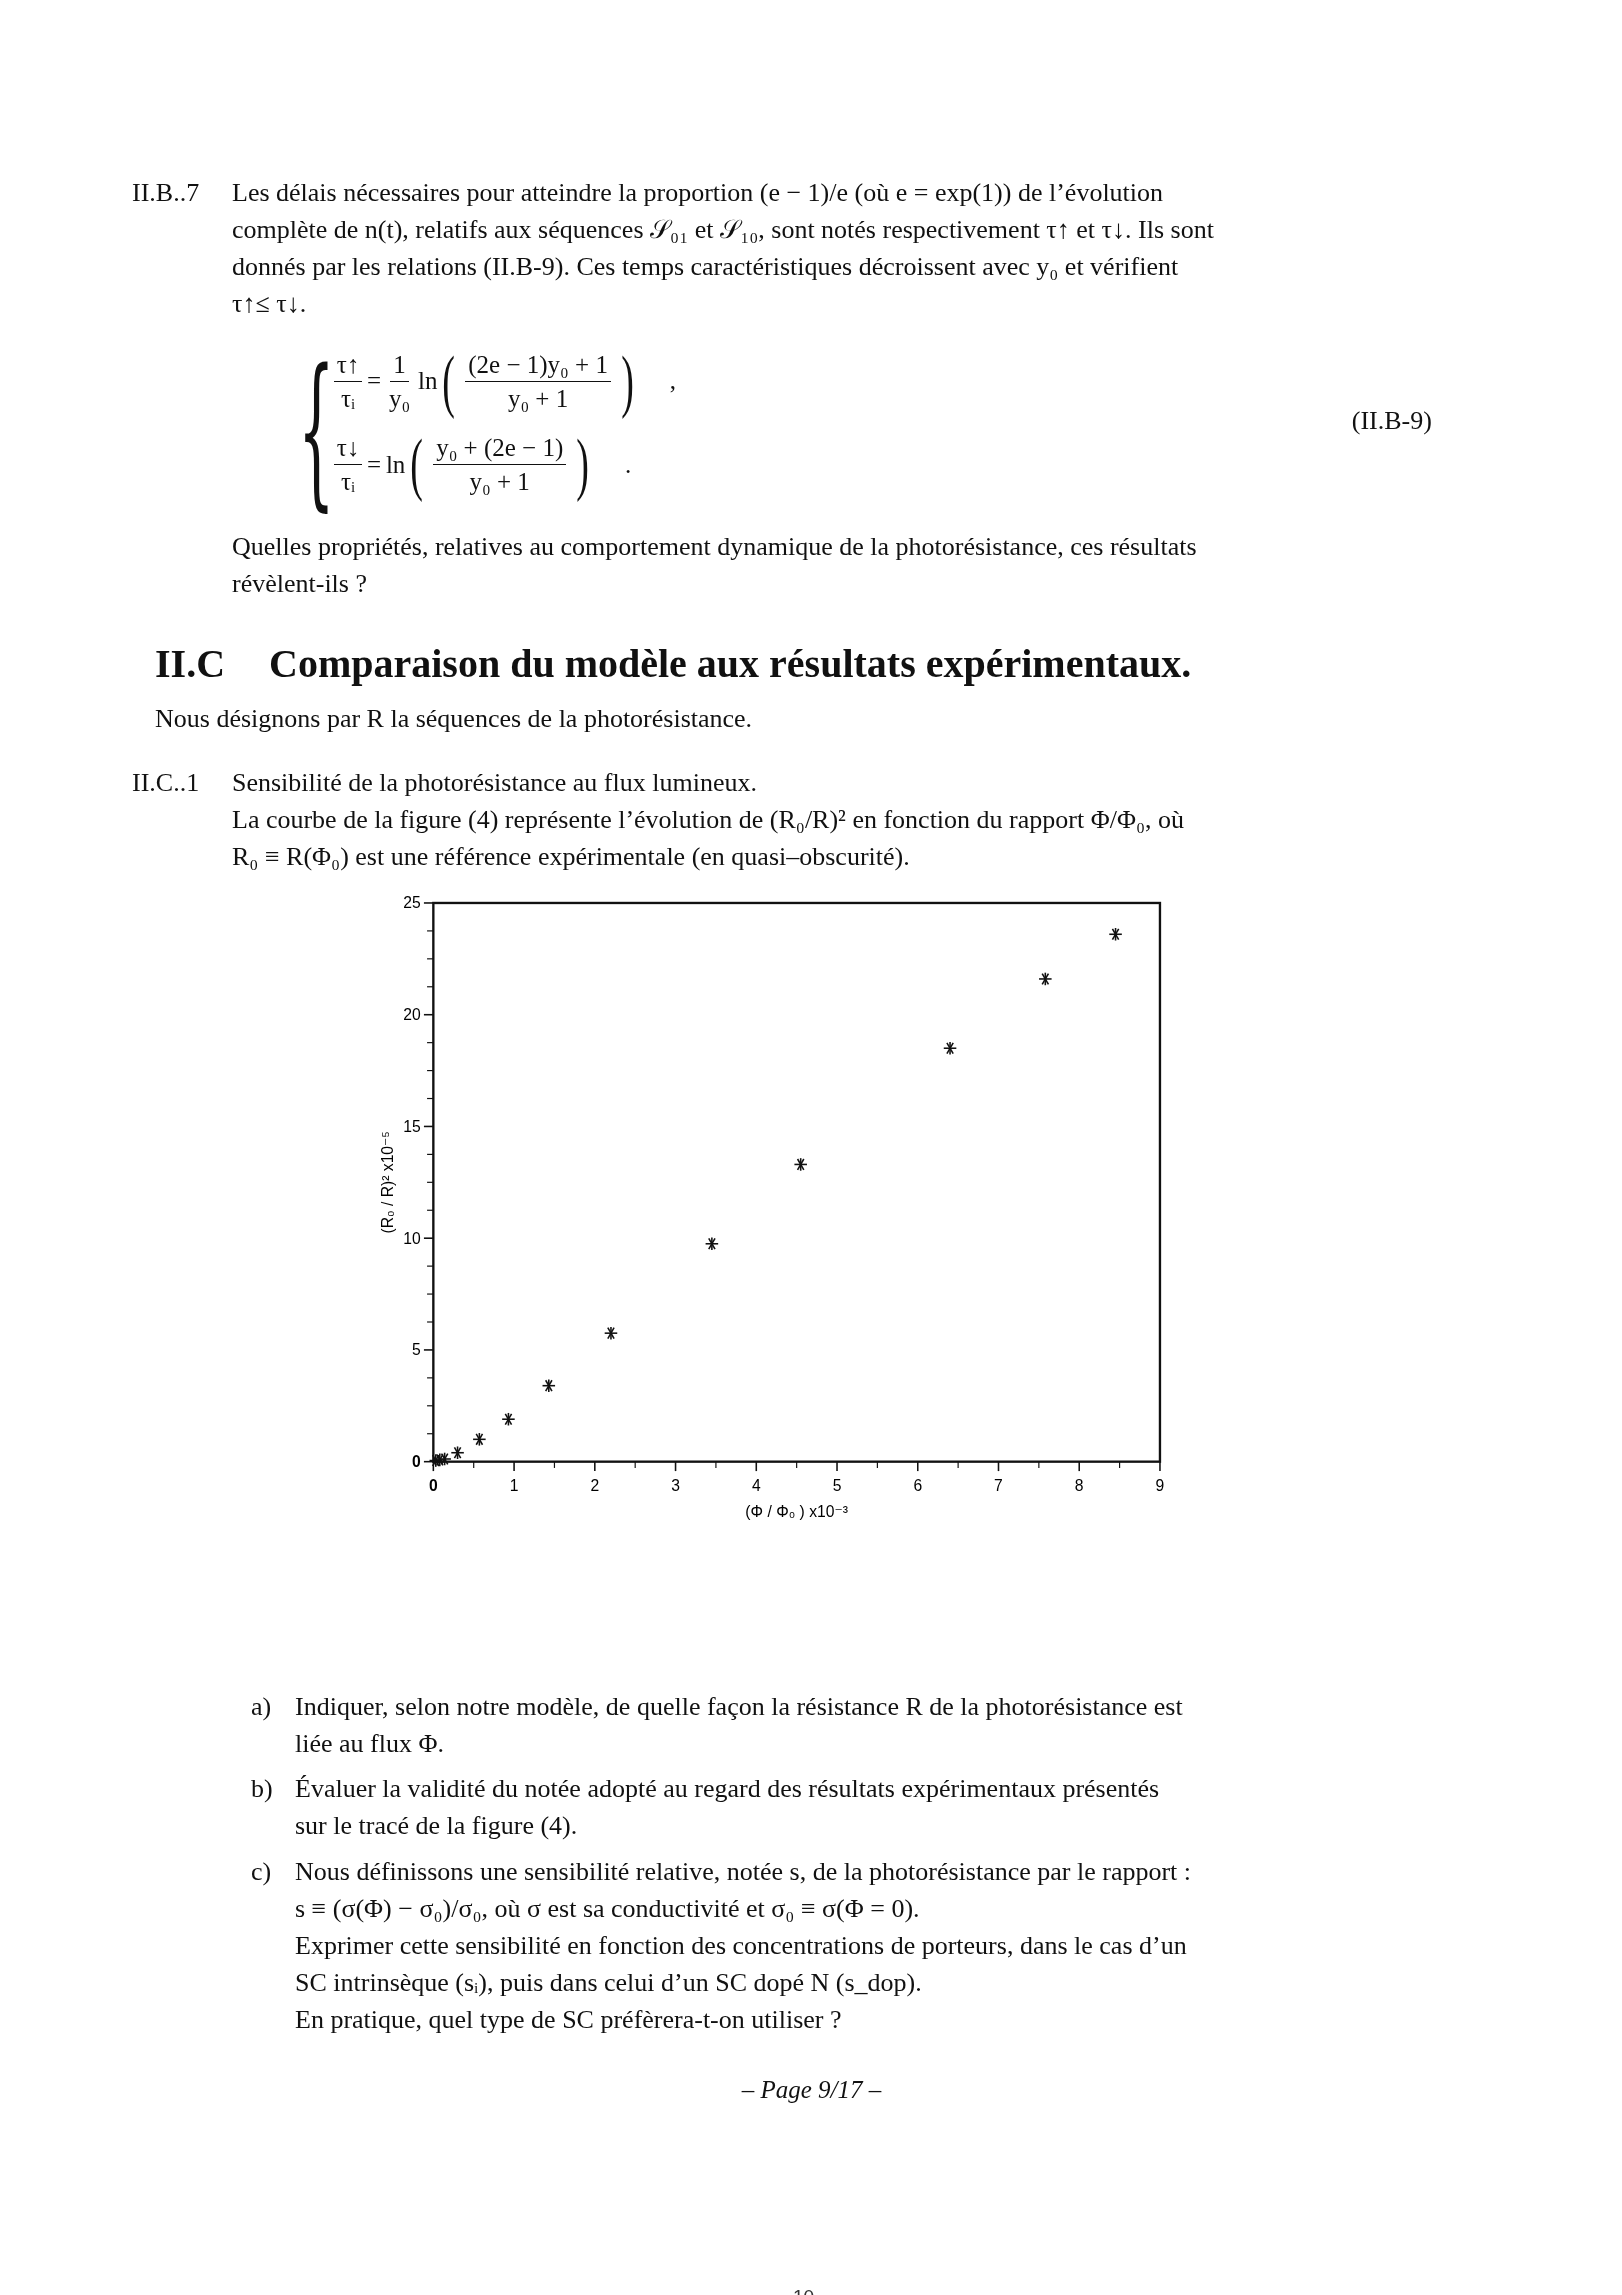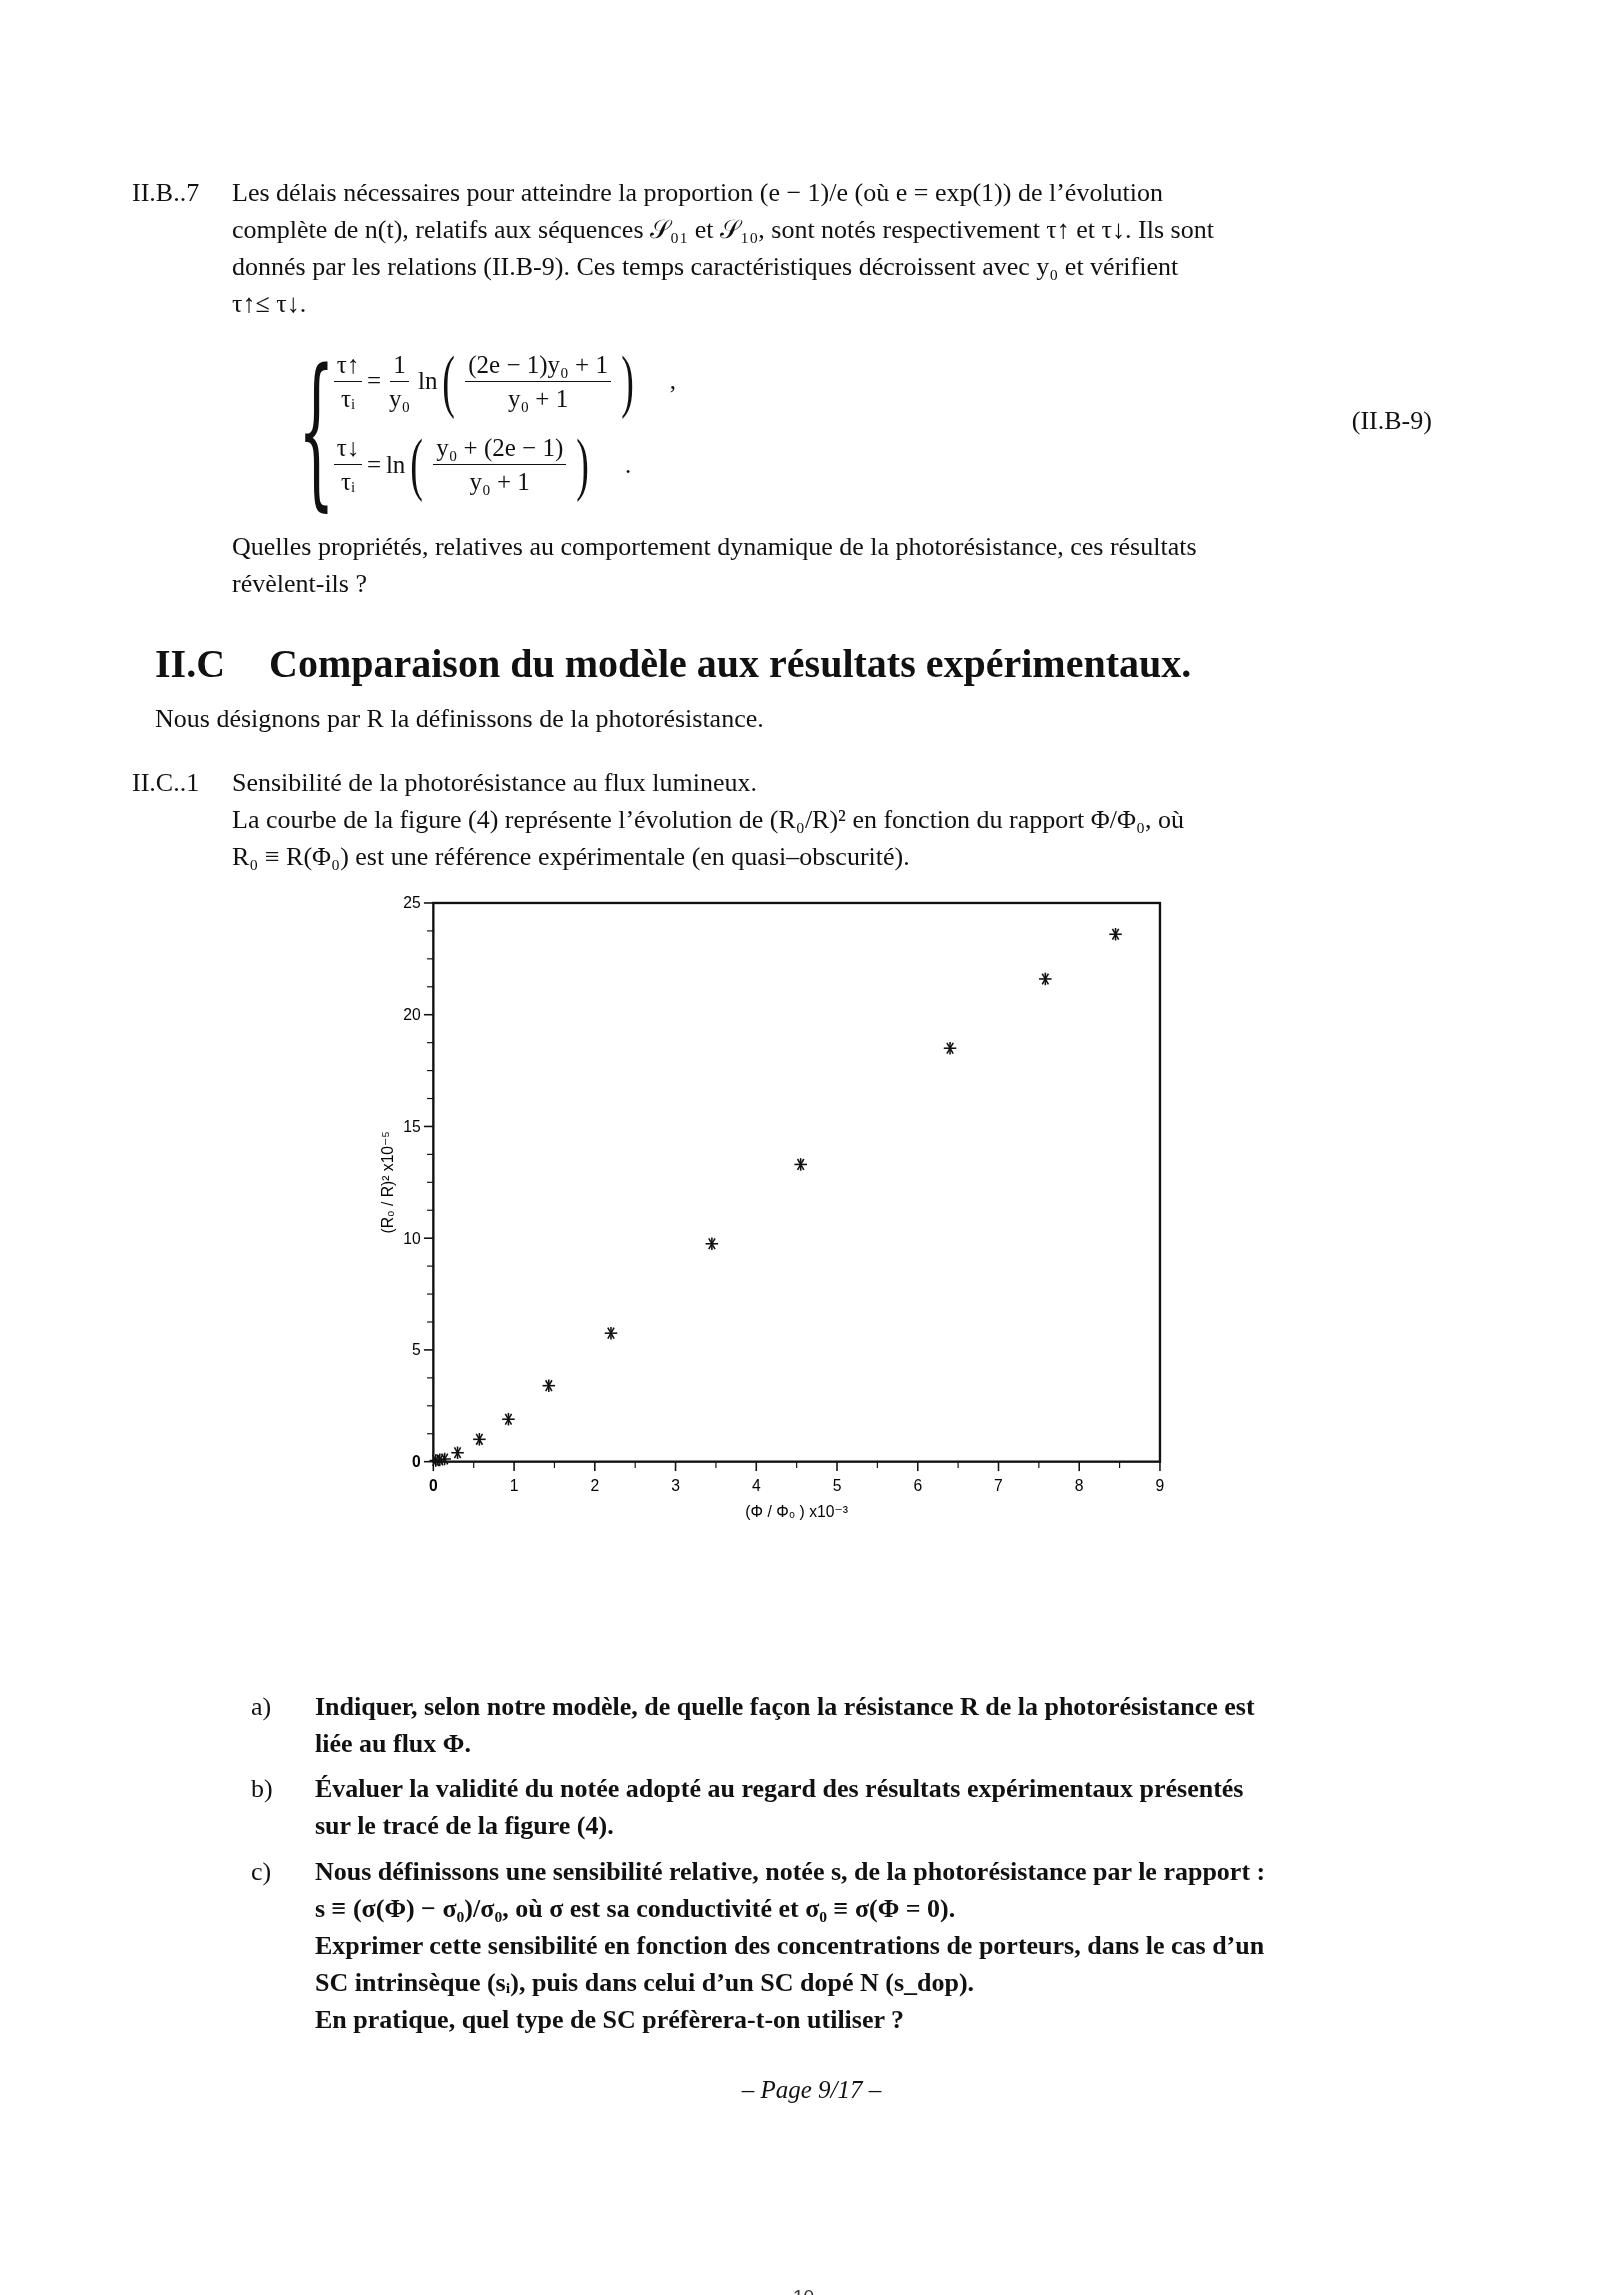--- a/index.html
+++ b/index.html
@@ -20,21 +20,21 @@
   .frac { display: inline-flex; flex-direction: column; align-items: center; margin: 0 4.7px; }
   .frac .n { border-bottom: 1.6px solid #111; padding: 0 3.1px; line-height: 33px; }
   .frac .d { line-height: 33px; padding: 0 3.1px; }
   .paren { font-size: 69px; line-height: 69px; font-weight: 100; transform: scaleX(0.55); display: inline-block; }
   .eq-label { position: absolute; right: 0; top: 61px; font-size: 26px; font-family: "Liberation Serif", serif; }
   .chart-wrap { position: absolute; left: 369px; top: 895px; width: 871px; height: 628px; }
   svg text { font-family: "Liberation Sans", "DejaVu Sans", sans-serif; }
   .caption { position: absolute; left: 195px; top: 1574px; font-size: 26px; font-family: "Liberation Serif", serif; }
   .item { position: absolute; left: 251px; width: 1178px; font-size: 26px; line-height: 37px; font-family: "Liberation Serif", serif; }
   .item .mark { position: absolute; left: 0; top: 0; }
-  .item .body { margin-left: 64px; text-align: justify; font-weight: bold; }
+  .item .body { margin-left: 44px; text-align: justify; }
   .footer { position: absolute; left: 0; width: 1623px; top: 2076px; text-align: center; font-style: italic; font-size: 25px; font-family: "Liberation Serif", serif; }
   .cut { position: absolute; left: 793px; top: 2286px; font-size: 19px; color: #333; font-family: "Liberation Sans", sans-serif; }
 </style>
 </head>
 <body>
 
 <div class="page">
 
   <div class="label" style="top:174px;">II.B..7</div>
   <div class="para" style="top:174px;">
@@ -84,21 +84,21 @@
   </div>
 
   <div class="para" style="top:528px;">
     <div>Quelles propriétés, relatives au comportement dynamique de la photorésistance, ces résultats</div>
     <div>révèlent-ils ?</div>
   </div>
 
   <div class="heading">
     <span class="num">II.C</span><span>Comparaison du modèle aux résultats expérimentaux.</span>
   </div>
-  <div class="txt" style="left:155px; top:700px;">Nous désignons par R la définissons de la photorésistance.</div>
+  <div class="txt" style="left:155px; top:700px;">Nous désignons par R la séquences de la photorésistance.</div>
 
   <div class="label" style="top:764px;">II.C..1</div>
   <div class="para" style="top:764px;">
     <div>Sensibilité de la photorésistance au flux lumineux.</div>
     <div>La courbe de la figure (4) représente l’évolution de (R₀/R)² en fonction du rapport Φ/Φ₀, où</div>
     <div>R₀ ≡ R(Φ₀) est une référence expérimentale (en quasi–obscurité).</div>
   </div>
 
   <div class="chart-wrap">
     <svg id="chart" width="871" height="628" viewBox="0 0 1110 800">

